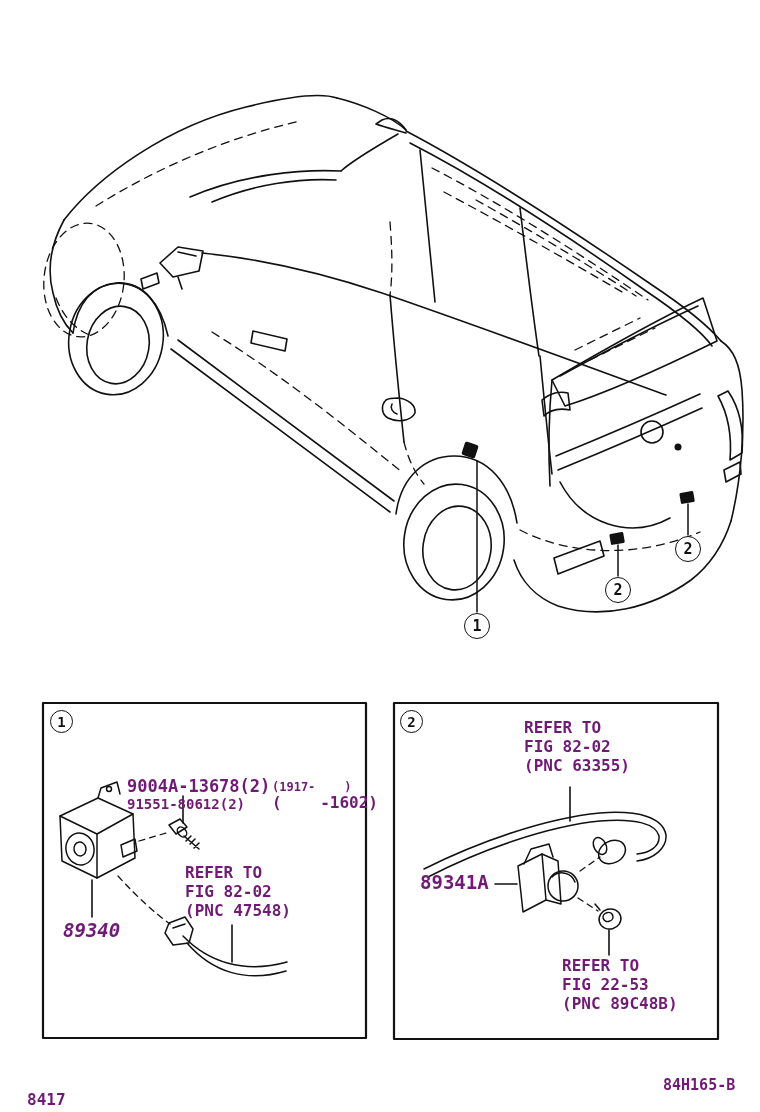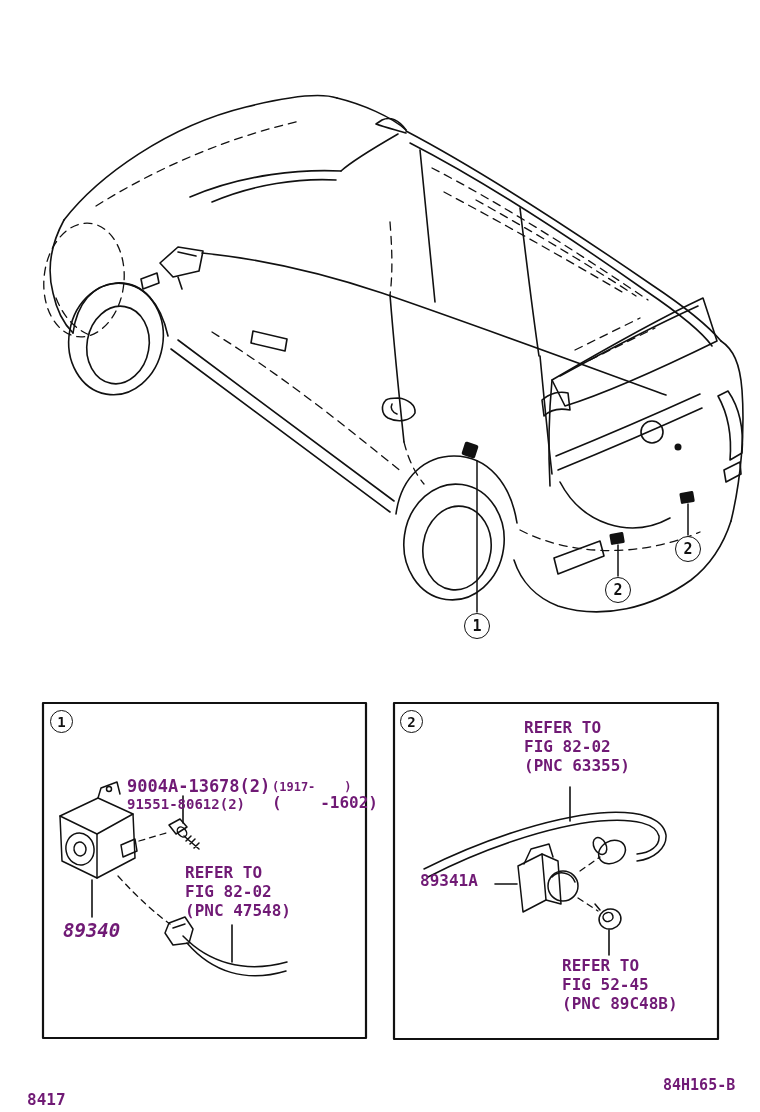--- a/index.html
+++ b/index.html
@@ -195,23 +195,23 @@
   <div class="txt" style="left:63px;top:919px;font-size:19px;font-style:italic;">89340</div>
 
   <div class="badge" style="left:400px;top:710px;">
     <span>2</span>
   </div>
   <div class="txt" style="left:524px;top:718px;font-size:16px;line-height:19px;">
     <div>REFER TO</div>
     <div>FIG 82-02</div>
     <div>(PNC 63355)</div>
   </div>
-  <div class="txt" style="left:420px;top:871px;font-size:16px;">89341A</div>
+  <div class="txt" style="left:420px;top:871px;font-size:19px;">89341A</div>
   <div class="txt" style="left:562px;top:956px;font-size:16px;line-height:19px;">
     <div>REFER TO</div>
-    <div>FIG 52-45</div>
+    <div>FIG 22-53</div>
     <div>(PNC 89C48B)</div>
   </div>
 
   <div class="txt" style="left:27px;top:1057px;font-size:16px;margin-top:33px;">8417</div>
   <div class="txt" style="left:663px;top:1076px;font-size:15px;text-align:right;">84H165-B</div>
 
 </div>
 
 </body></html>

